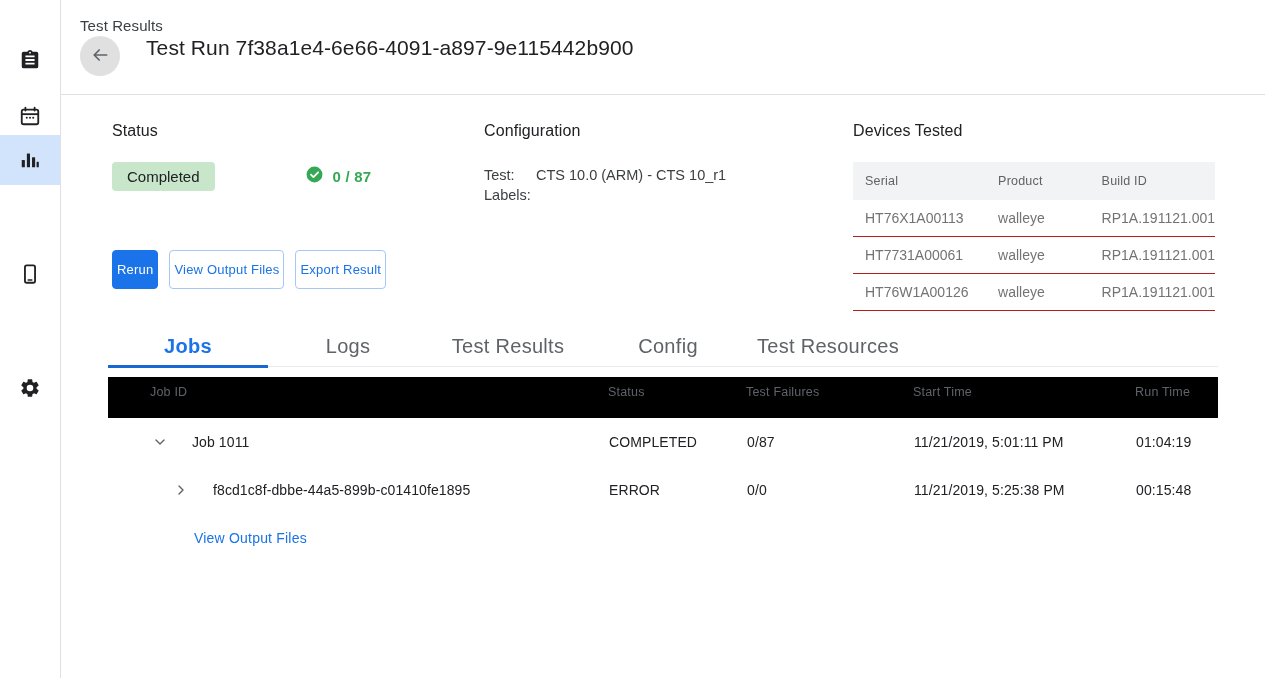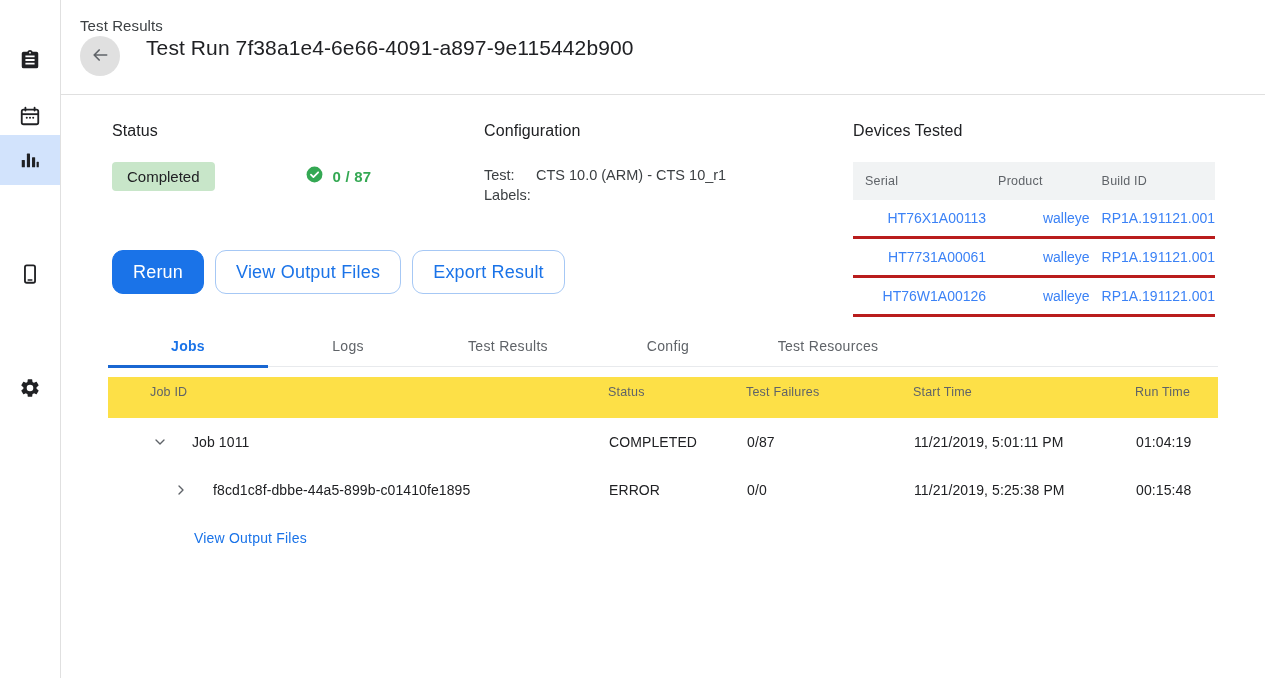--- a/index.html
+++ b/index.html
@@ -68,69 +68,69 @@
     background: #c8e6c9; color: #202124;
     border-radius: 4px; padding: 7px 15px;
     font-size: 15px; line-height: 1;
   }
   .pass-wrap { display: flex; align-items: center; margin-left: 90px; }
   .pass-text { color: #34a853; font-size: 15px; font-weight: bold; margin-left: 9px; letter-spacing: .2px; }
 
   .btn-row { margin-top: 59px; display: flex; align-items: center; gap: 11px; }
   .btn {
     font-family: "Liberation Sans", sans-serif;
-    font-size: 18px; line-height: 1;
-    padding: 12px 20px; border-radius: 11px; cursor: pointer;
+    font-size: 13px; line-height: 1;
+    padding: 12px 4px; border-radius: 4px; cursor: pointer;
     letter-spacing: .2px; white-space: nowrap;
   }
   .btn-primary { background: #1a73e8; color: #fff; border: 1px solid #1a73e8; }
   .btn-outline { background: #fff; color: #1a73e8; border: 1px solid #a6c8f5; }
 
   
   .cfg { margin-top: 25px; font-size: 14.5px; color: #3c4043; line-height: 20px; }
   .cfg-line { display: flex; }
   .cfg-key { width: 52px; flex: 0 0 52px; }
   .cfg-val { }
 
   
   .dev-table { margin-top: 22px; width: 362px; border-collapse: collapse; }
   .dev-table th {
     background: #f1f3f4; text-align: left; font-weight: normal;
     font-size: 12.5px; color: #5f6368; padding: 12px 0 12px 12px;
     letter-spacing: .2px;
   }
   .dev-table td {
-    font-size: 14px; color: #3b82f6; padding: 10px 0 10px 12px;
-    border-bottom: 3px solid #b91c1c; white-space: nowrap; text-align: right;
+    font-size: 14px; color: #737373; padding: 10px 0 10px 12px;
+    border-bottom: 1px solid #b91c1c; white-space: nowrap;
   }
   .dev-table th.c1, .dev-table td.c1 { width: 138px; }
   .dev-table th.c2, .dev-table td.c2 { width: 116px; }
 
   
   .tabs {
     position: absolute; left: 47px; top: 325px; right: 47px; height: 42px;
     border-bottom: 1px solid #e8eaed;
     display: flex;
   }
   .tab {
     height: 42px; display: flex; align-items: center; justify-content: center;
-    font-size: 14px; color: #5f6368; cursor: pointer; letter-spacing: .3px;
+    font-size: 20px; color: #5f6368; cursor: pointer; letter-spacing: .3px;
     position: relative; flex: 0 0 160px;
   }
   .tab.active { color: #1a73e8; font-weight: bold; }
   .tab.active::after {
     content: ""; position: absolute; left: 0; right: 0; bottom: -1px;
     height: 3px; background: #1967d2;
   }
 
   
   .jobs { position: absolute; left: 47px; top: 377px; right: 47px; }
   .jobs table { width: 1110px; border-collapse: collapse; table-layout: fixed; }
   .jobs thead th {
-    background: #fde047; text-align: left; font-weight: normal;
+    background: #000000; text-align: left; font-weight: normal;
     font-size: 12.5px; color: #5f6368; height: 41px; padding: 0 0 12px 0;
     letter-spacing: .2px; vertical-align: middle;
   }
   .jobs tbody td {
     font-size: 14px; color: #202124; height: 48px; vertical-align: middle;
     letter-spacing: .1px;
   }
   .col-job { width: 500px; }
   .col-st  { width: 138px; }
   .col-tf  { width: 167px; }

